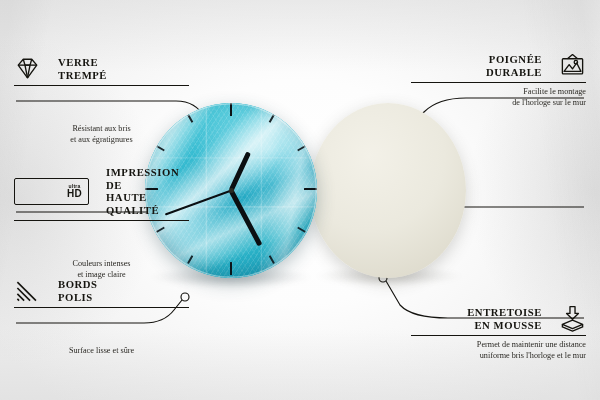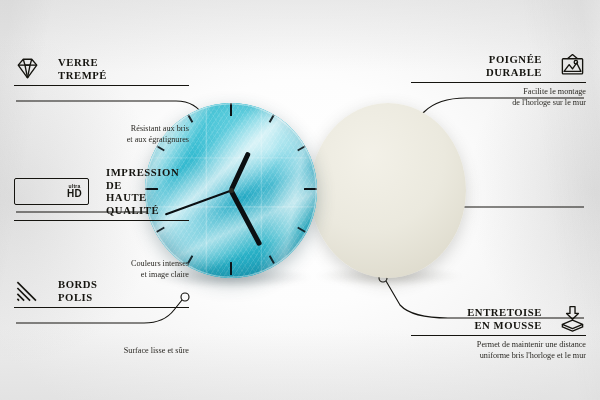--- a/index.html
+++ b/index.html
@@ -41,21 +41,21 @@
   .feat .ttl{
     font-size:10.7px;font-weight:bold;letter-spacing:.55px;color:#15140f;
     line-height:1.18;text-transform:uppercase;
   }
   .feat.left .ttl{text-align:left;}
   .feat.right .ttl{text-align:right;}
   .feat .rule{height:1.2px;background:#15140f;margin-top:3px;width:100%;}
   .feat .sub{
     font-size:8.2px;color:#2a2823;line-height:1.36;margin-top:3px;
   }
-  .feat.left .sub{text-align:right;margin-top:37px;}
+  .feat.left .sub{text-align:center;margin-top:37px;}
   .feat.right .sub{text-align:right;}
   .ico{width:27px;height:27px;flex:0 0 27px;display:block;}
   .ico svg{display:block;width:27px;height:27px;}
 
   
   #f-verre{left:14px;top:55px;}
   #f-impr{left:14px;top:166px;}
   #f-bords{left:14px;top:277px;}
   #f-poig{left:411px;top:52px;}
   #f-meca{left:411px;top:166px;}

